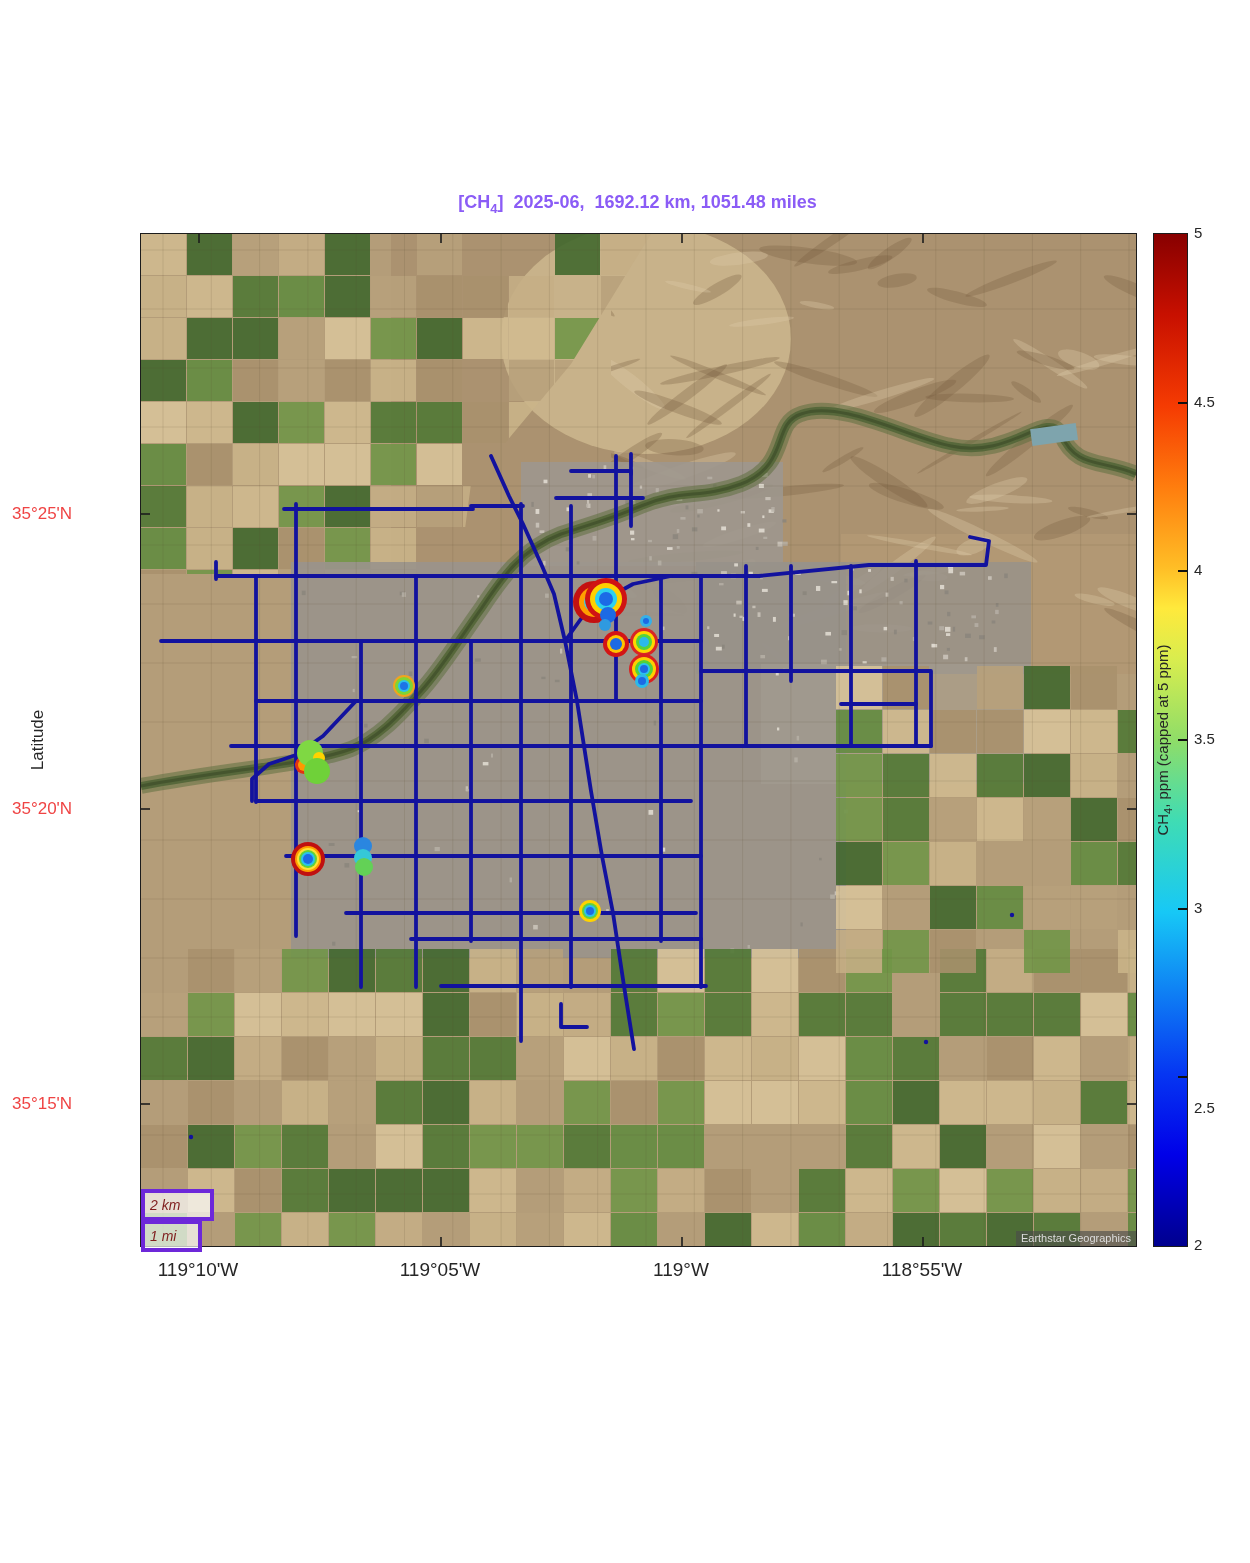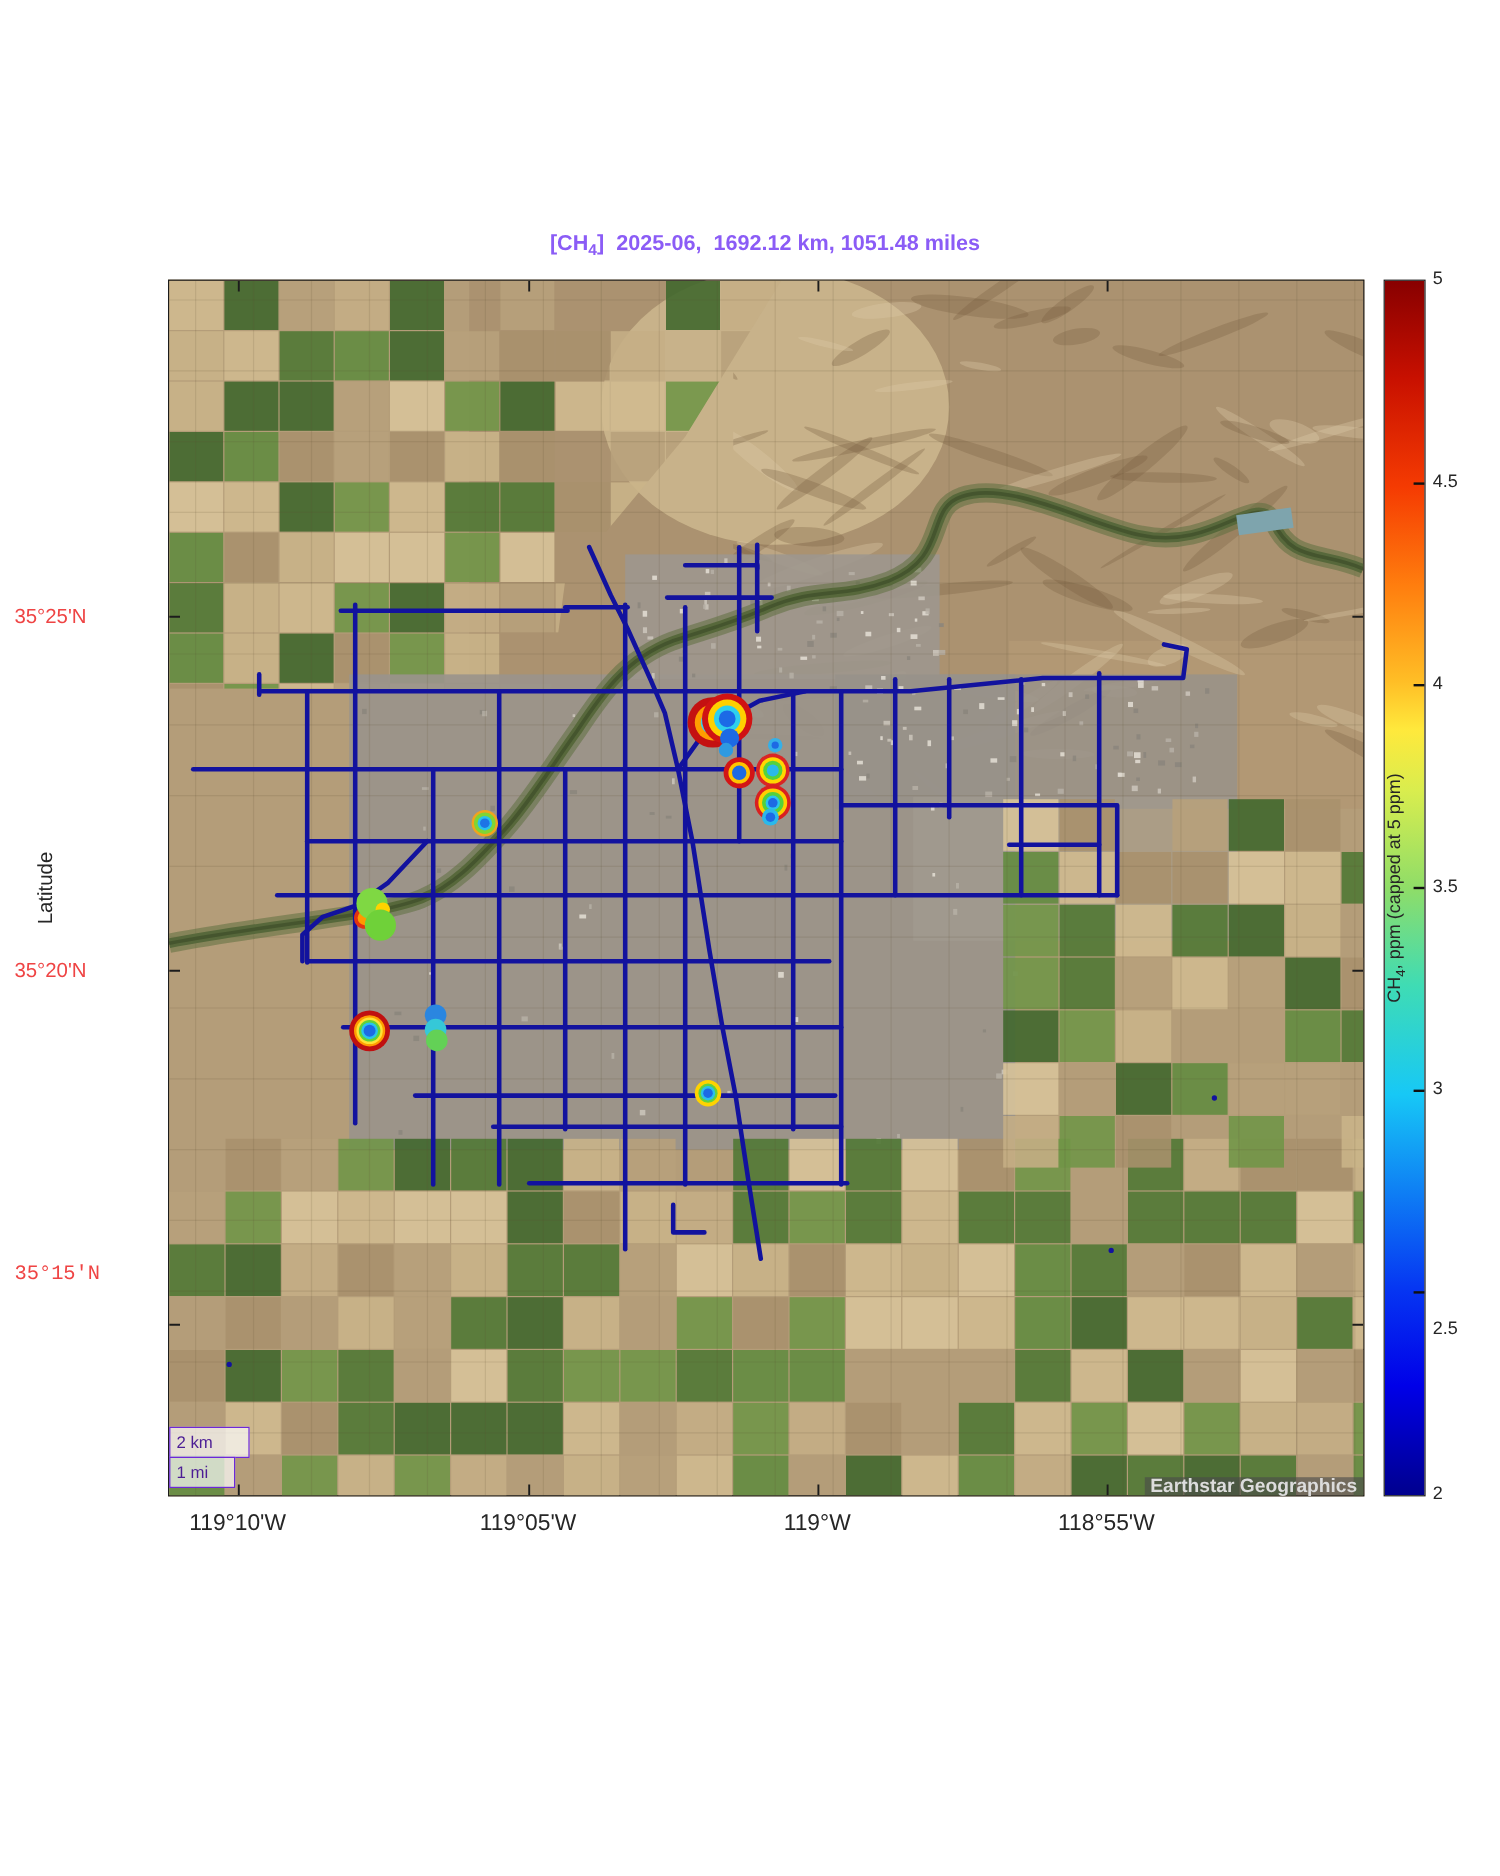--- a/index.html
+++ b/index.html
@@ -5,26 +5,26 @@
   html,body{margin:0;padding:0;background:#fff;}
   body{font-family:"Liberation Sans","DejaVu Sans",sans-serif;color:#262626;}
   .page{position:relative;width:1250px;height:1563px;background:#ffffff;overflow:hidden;}
   .fig-title{position:absolute;left:140px;top:192px;width:995px;text-align:center;
              font-size:18px;font-weight:bold;color:#8b5cf6;white-space:pre;}
   .fig-title sub{font-size:13px;}
   .map-area{position:absolute;left:140px;top:233px;width:995px;height:1012px;
             border:1px solid #1c1c1c;box-sizing:content-box;background:#b49d79;}
   .map-area svg{display:block;}
   .scalebar{position:absolute;left:0px;top:955px;}
-  .sb{background:rgba(252,252,252,0.70);border:1px solid #6d28d9;color:#4c1d95;
-      font-size:14px;line-height:24px;height:24px;padding-left:5px;box-sizing:content-box;}
+  .sb{background:rgba(252,252,252,0.70);border:4px solid #6d28d9;color:#7f1d1d;
+      font-size:14px;line-height:24px;height:24px;padding-left:5px;box-sizing:content-box;font-style:italic;}
   .sb-km{width:60px;}
   .sb-mi{width:48px;margin-top:-1px;}
   .attribution{position:absolute;right:0;bottom:0;background:rgba(75,75,75,0.62);
-               color:#dcdcdc;font-size:16px;line-height:15px;padding:0 5px;white-space:nowrap;font-weight:bold;}
+               color:#dcdcdc;font-size:11px;line-height:15px;padding:0 5px;white-space:nowrap;}
   .tick-label-x{position:absolute;width:120px;margin-left:-60px;text-align:center;
                 top:1259px;font-size:19px;color:#262626;}
   .tick-label-y{position:absolute;width:118px;left:12px;
                 font-size:17px;color:#ef4444;margin-top:-9px;}
   .axis-label{position:absolute;font-size:17px;color:#262626;}
   .xlabel{left:140px;top:1292px;width:995px;text-align:center;}
   .ylabel{left:-22px;top:730px;width:120px;text-align:center;
           transform:rotate(-90deg);transform-origin:center;}
   .colorbar{position:absolute;left:1153px;top:233px;width:33px;height:1012px;
             border:1px solid #1c1c1c;
@@ -769,21 +769,21 @@
 
   <div id="xtick-labels">
       <div class="tick-label-x" style="left: 198px;">119°10'W</div>
       <div class="tick-label-x" style="left: 440px;">119°05'W</div>
       <div class="tick-label-x" style="left: 681px;">119°W</div>
       <div class="tick-label-x" style="left: 922px;">118°55'W</div>
     </div>
   <div id="ytick-labels">
       <div class="tick-label-y" style="top: 513px;">35°25'N</div>
       <div class="tick-label-y" style="top: 808px;">35°20'N</div>
-      <div class="tick-label-y" style="top: 1062px; font-family: Liberation Mono, monospace;">35°15'N</div>
+      <div class="tick-label-y" style="top: 1103px;">35°15'N</div>
     </div>
 
   <div class="axis-label ylabel">Latitude</div>
 
   <div class="colorbar" id="colorbar">
       <div class="cb-tick" style="top: 167.667px;"></div>
       <div class="cb-tick" style="top: 336.333px;"></div>
       <div class="cb-tick" style="top: 505px;"></div>
       <div class="cb-tick" style="top: 673.667px;"></div>
       <div class="cb-tick" style="top: 842.333px;"></div>

